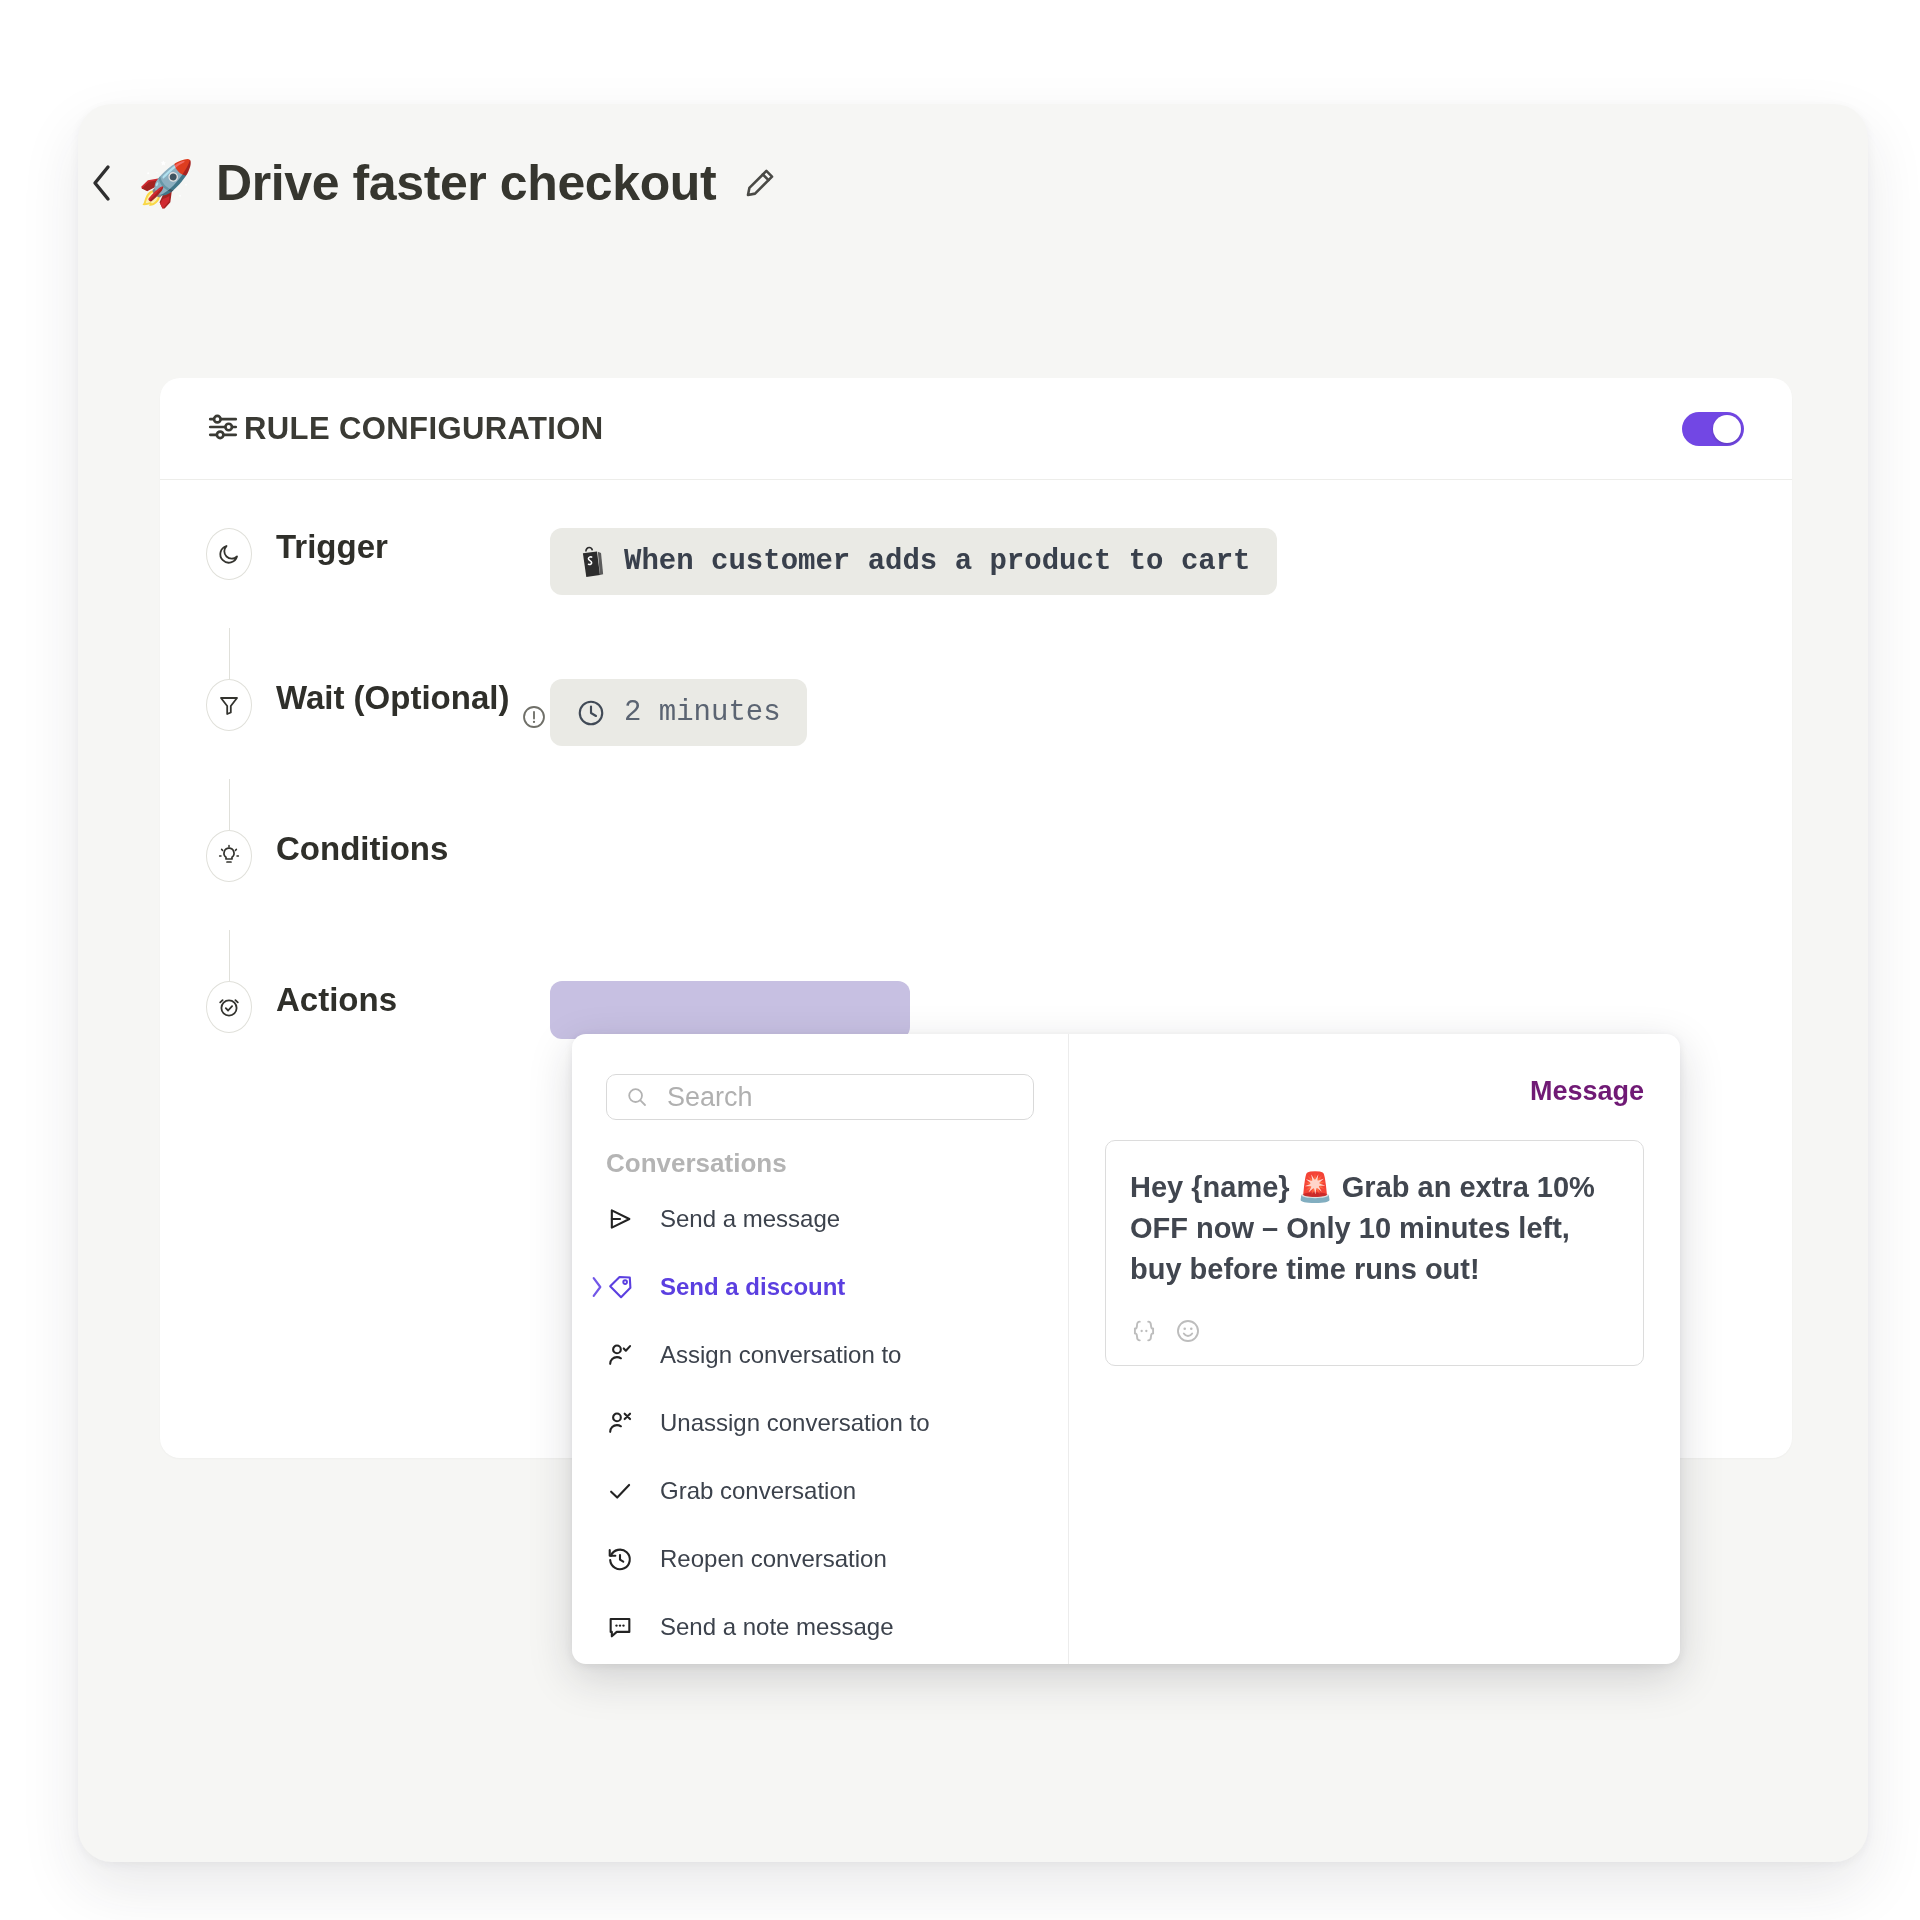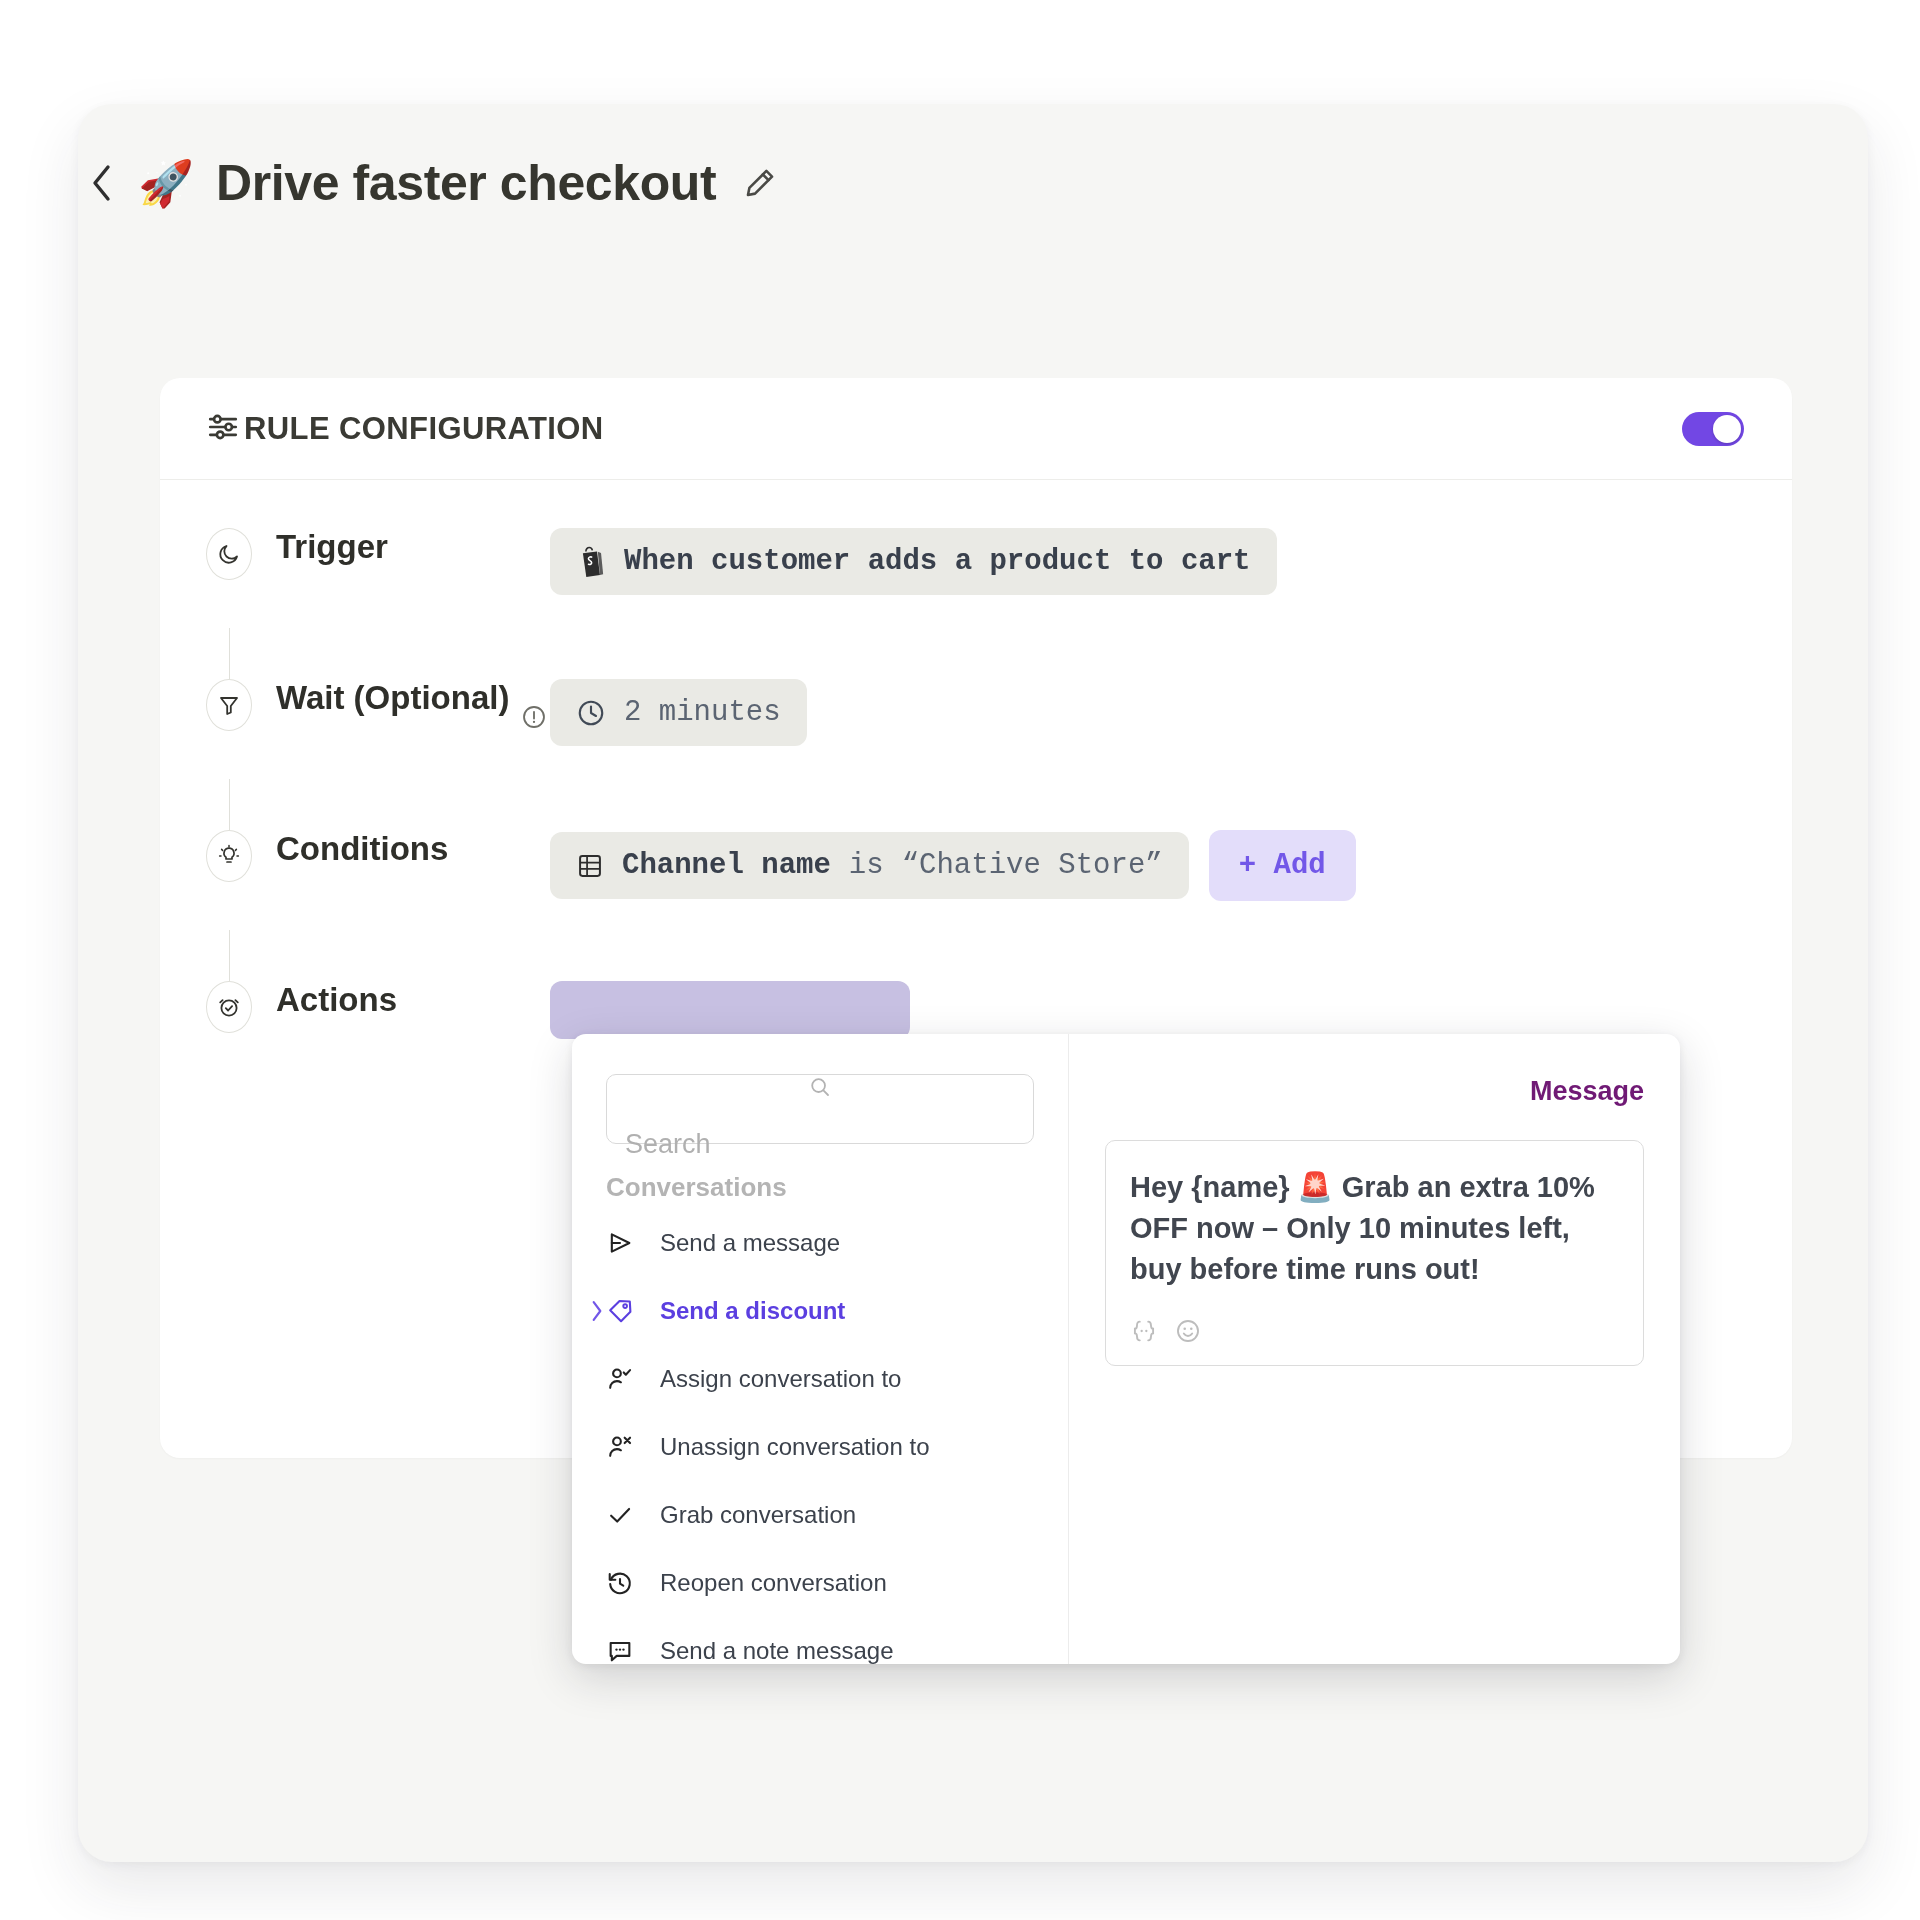--- a/index.html
+++ b/index.html
@@ -209,29 +209,28 @@
   }
   .pop-left {
     width: 497px;
     border-right: 1px solid #ececec;
     padding: 40px 0 0 0;
   }
   .search-wrap {
     margin: 0 34px 0 34px;
   }
   .search-box {
-    height: 70px;
+    height: 46px;
     border: 1px solid #d9d9d9;
     border-radius: 10px;
     display: flex;
     align-items: center;
-    gap: 30px;
+    gap: 18px;
     padding: 0 18px;
     background: #fff;
-    flex-direction: column;
   }
   .search-box .si { color: #b3b3b3; display:flex; align-items:center; }
   .search-input {
     border: none;
     outline: none;
     font-size: 27px;
     color: #3b3b3b;
     font-family: "Liberation Sans", sans-serif;
     background: transparent;
     width: 100%;
@@ -398,34 +397,20 @@
 
     <div class="step">
       <div class="step-bullet">
         <svg width="24" height="24" viewBox="0 0 24 24" fill="none">
           <path d="M12 4.2a5 5 0 0 0-3 9v1.8h6V13.2a5 5 0 0 0-3-9Z" stroke="#33332e" stroke-width="1.7" stroke-linejoin="round"></path>
           <path d="M10 18h4" stroke="#33332e" stroke-width="1.7" stroke-linecap="round"></path>
           <path d="M12 1.6v1.4M4.6 5.4l1 1M19.4 5.4l-1 1M2.6 12h1.4M20 12h1.4" stroke="#33332e" stroke-width="1.5" stroke-linecap="round"></path>
         </svg>
       </div>
       <div class="step-label">Conditions</div>
-      <div class="step-fields">
-        <div class="chip">
-          <span class="chip-ico">
-            <svg width="28" height="28" viewBox="0 0 24 24" fill="none">
-              <rect x="3.5" y="3.5" width="17" height="17" rx="2" stroke="#2d2d2d" stroke-width="1.7"></rect>
-              <path d="M3.5 9h17M3.5 14.5h17M9.5 3.5v17" stroke="#2d2d2d" stroke-width="1.5"></path>
-            </svg>
-          </span>
-          <span class="strong">Channel name</span>
-          <span class="plain">is</span>
-          <span class="plain">“Chative Store”</span>
-        </div>
-        <div class="add-btn">+ Add</div>
-      </div>
     </div>
 
     <div class="step">
       <div class="step-bullet">
         <svg width="24" height="24" viewBox="0 0 24 24" fill="none">
           <circle cx="12" cy="13" r="7.6" stroke="#33332e" stroke-width="1.8"></circle>
           <path d="M8.8 13.2l2.3 2.3 4-4.4" stroke="#33332e" stroke-width="1.8" stroke-linecap="round" stroke-linejoin="round"></path>
           <path d="M5.6 5.2 3.2 7.4M18.4 5.2l2.4 2.2" stroke="#33332e" stroke-width="1.8" stroke-linecap="round"></path>
         </svg>
       </div>

